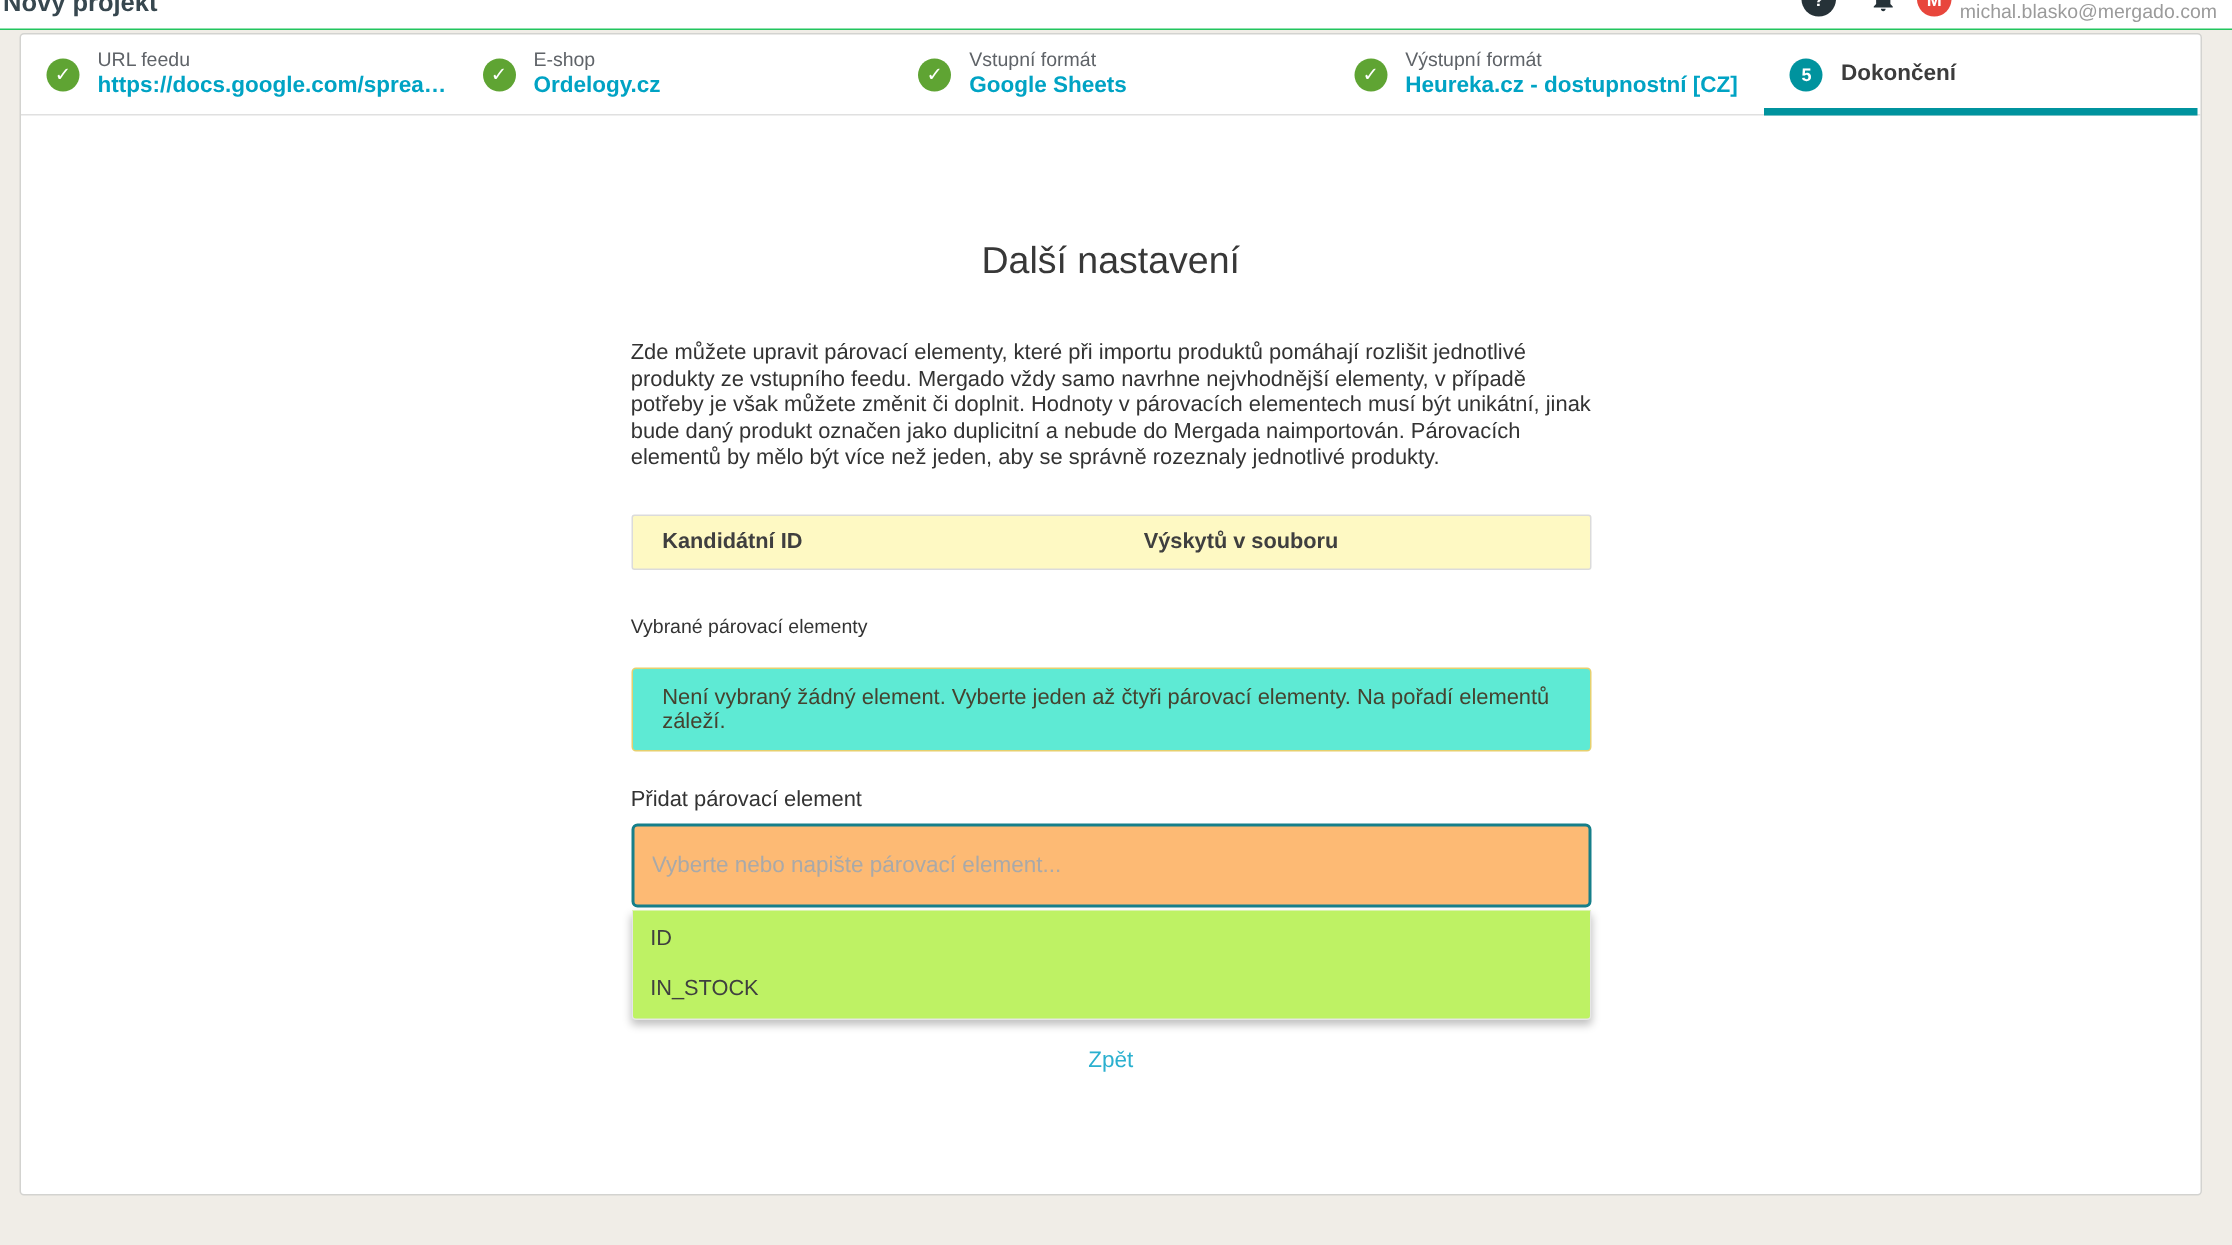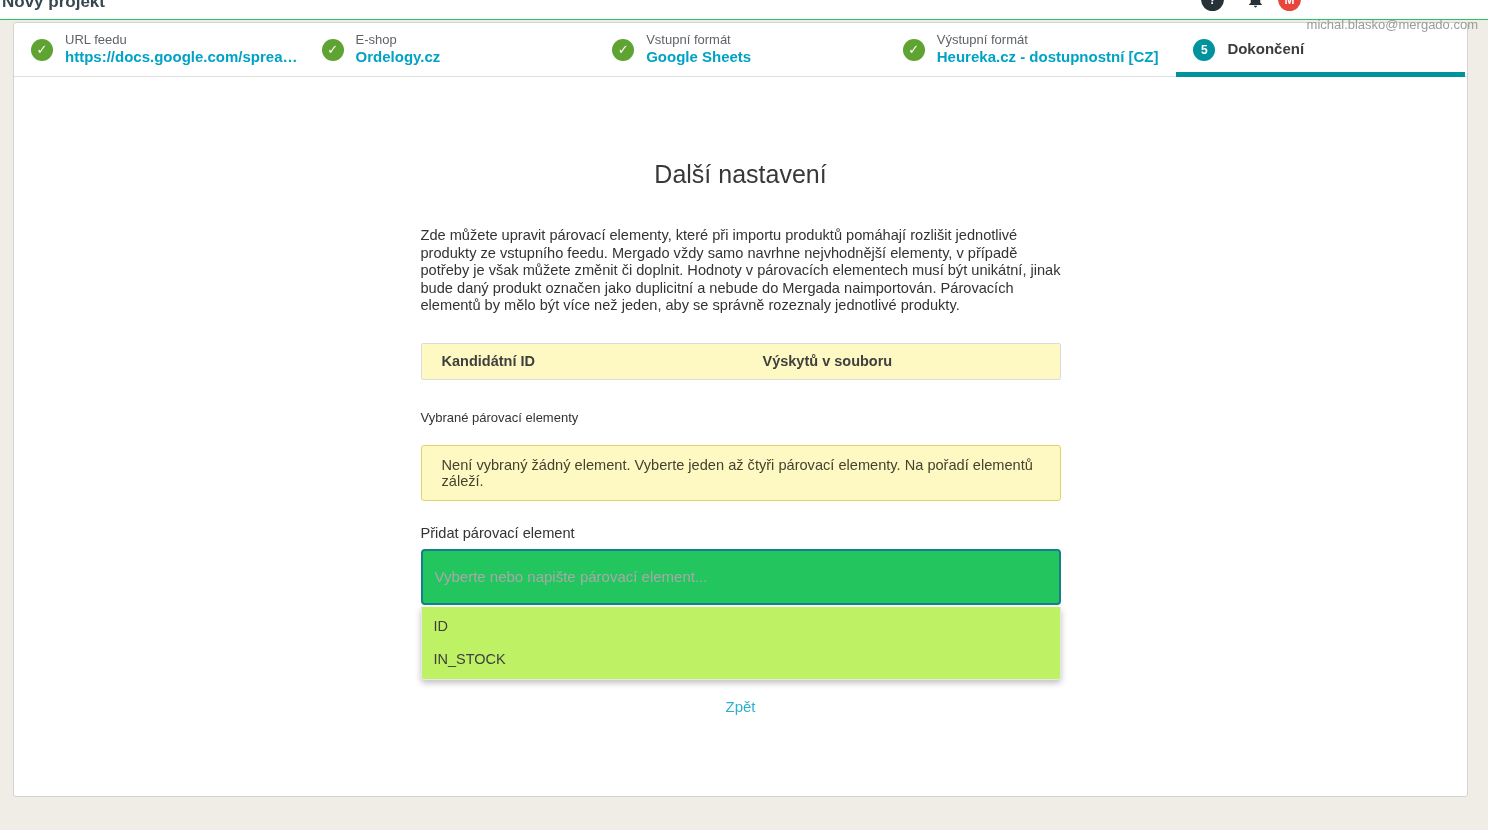--- a/index.html
+++ b/index.html
@@ -27,21 +27,21 @@
     position: absolute; top: -12px;
     width: 23px; height: 23px; border-radius: 50%;
     display: flex; align-items: center; justify-content: center;
     color: #fff; font-size: 12px; font-weight: bold;
   }
   .help-circle   { right: 264px; background: #263238; }
   .bell-wrap     { right: 221px; background: transparent; }
   .bell-wrap svg { display: block; }
   .avatar-circle { right: 187px; background: #E8463C; }
   .hdr-email {
-    position: absolute; right: 10px; top: 17px;
+    position: absolute; right: 10px; top: 0;
     font-size: 13px; color: #9B9B9B;
   }
 
   
   .card {
     position: absolute; left: 13px; top: 22px; right: 20px; bottom: 33px;
     background: #fff; border: 1px solid #D3D3D0; border-radius: 3px;
   }
 
   
@@ -95,33 +95,33 @@
     display: flex; align-items: center;
   }
   .cand-col { font-size: 14.5px; font-weight: bold; color: #3F3F3F; }
   .cand-col.c1 { width: 50%; padding-left: 20px; }
   .cand-col.c2 { width: 50%; padding-left: 22px; }
 
   .field-label { margin-top: 30px; font-size: 13px; color: #333; }
 
   .warning-box {
     margin-top: 20px;
-    background: #fef9c3; border: 1px solid #E6D06E; border-radius: 3px;
+    background: #5eead4; border: 1px solid #E6D06E; border-radius: 3px;
     padding: 11px 20px;
     font-size: 14.6px; color: #45422F;
   }
 
   .add-label { margin-top: 24px; font-size: 14.6px; color: #333; }
 
   .pair-input {
     margin-top: 8px; display: block; width: 100%; height: 56px;
     border: 2px solid #167F8A; border-radius: 4px;
     padding: 0 12px; font-size: 15px; color: #333;
     font-family: "Liberation Sans", "DejaVu Sans", sans-serif;
-    outline: none; background: #22c55e;
+    outline: none; background: #fdba74;
   }
   .pair-input::placeholder { color: #A9A9A9; }
 
   .dropdown {
     margin-top: 2px; background: #bef264;
     border: 1px solid #E6E6E6; border-top: none;
     border-radius: 0 0 3px 3px;
     box-shadow: 0 3px 6px rgba(0,0,0,0.25);
     padding: 3px 0;
     position: relative; z-index: 3;

